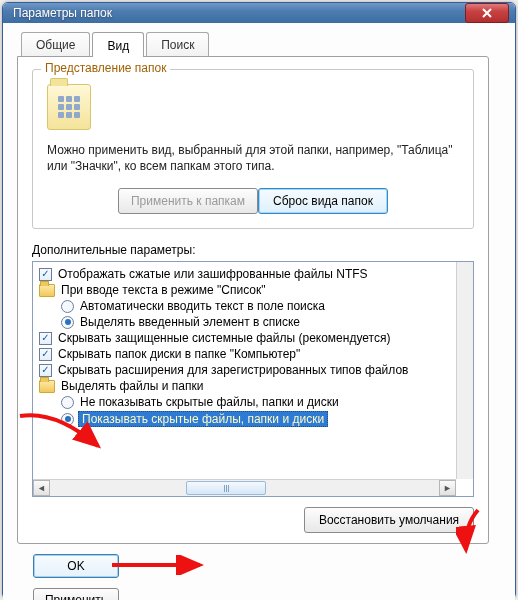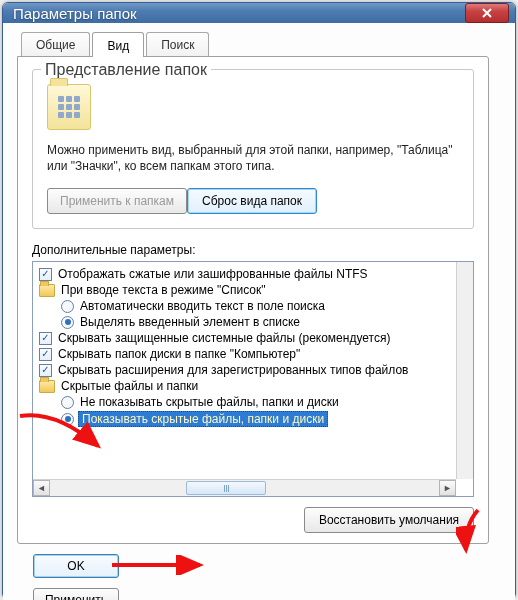--- a/index.html
+++ b/index.html
@@ -1,35 +1,35 @@
 <!DOCTYPE html>
 <html><head>
 <meta charset="utf-8">
 <style>
 * { box-sizing: border-box; margin: 0; padding: 0; }
 body { width: 518px; height: 600px; font-family: "Segoe UI", Tahoma, sans-serif; font-size: 12px; background: #f0f0f0; overflow: hidden; }
 .window { width: 514px; height: 596px; margin: 2px; background: #fff; border: 1px solid #355e9a; border-radius: 6px 6px 4px 4px; box-shadow: 0 0 4px rgba(0,0,0,.3); display: flex; flex-direction: column; }
 .titlebar { height: 30px; background: linear-gradient(#6f98c6 0%, #4e7cb0 40%, #3d6da4 100%); border-radius: 5px 5px 0 0; display: flex; align-items: center; padding: 0 6px 0 10px; }
-.titlebar-text { color: #fff; font-size: 15px; flex: 1; text-shadow: 0 1px 2px rgba(0,0,0,.4); }
+.titlebar-text { color: #fff; font-size: 12px; flex: 1; text-shadow: 0 1px 2px rgba(0,0,0,.4); }
 .close-btn { width: 44px; height: 20px; background: linear-gradient(#e07a7a, #c84242 40%, #b32f2f); border: 1px solid #7a2020; border-radius: 3px; display: flex; align-items: center; justify-content: center; color: #fff; font-weight: bold; font-size: 12px; cursor: default; }
 .client { flex: 1; background: #fdfdfd; padding: 8px 26px 12px 14px; display: flex; flex-direction: column; }
 .tabs { display: flex; position: relative; margin-left: 4px; }
 .tab { padding: 5px 14px 4px 14px; border: 1px solid #a8a8a8; border-bottom: none; background: linear-gradient(#fefefe,#f1f1f1); border-radius: 3px 3px 0 0; margin-right: 2px; font-size: 12px; cursor: default; position: relative; top: 1px; }
 .tab.active { background: #fff; border-color: #a0a0a0; z-index: 2; font-weight: 400; padding-top: 6px; top: 1px; }
 .tab.inactive { color: #333; }
 .tabpanel { border: 1px solid #a0a0a0; background: #fff; flex: 1; border-radius: 0 3px 3px 3px; padding: 12px 14px 10px 14px; display: flex; flex-direction: column; position: relative; }
 .group { border: 1px solid #c9c9c9; border-radius: 3px; padding: 14px 14px 14px 14px; position: relative; margin-bottom: 14px; }
-.group-title { position: absolute; top: -9px; left: 8px; background: #fff; padding: 0 4px; font-size: 16px; color: #404040; }
+.group-title { position: absolute; top: -9px; left: 8px; background: #fff; padding: 0 4px; font-size: 12px; color: #a16207; }
 .group-row { display: flex; gap: 12px; align-items: flex-start; flex-direction: column; }
 .folder-icon { width: 44px; height: 46px; background: linear-gradient(#fff8d8,#f4e39a); border: 1px solid #d9c66a; border-radius: 3px; position: relative; flex-shrink: 0; display:flex; align-items:center; justify-content:center; }
 .folder-icon::before { content:""; position:absolute; top:-7px; left:2px; width:16px; height:7px; background:#f4e39a; border:1px solid #d9c66a; border-bottom:none; border-radius:2px 2px 0 0; }
 .folder-grid { display:grid; grid-template-columns:repeat(3,6px); grid-template-rows:repeat(3,6px); gap:2px; }
 .folder-grid span{ background:#8fa8cc; border-radius:1px; }
 .group-text { font-size: 12px; color: #222; line-height: 1.35; }
-.btn-row { display: flex; gap: 0; margin-top: 14px; }
+.btn-row { display: flex; gap: 0; margin-top: 14px; justify-content: center; }
 .btn { min-width: 130px; padding: 5px 12px; font-size: 12px; font-family: inherit; border: 1px solid #8a8a8a; border-radius: 3px; background: linear-gradient(#fdfdfd,#e8e8e8); cursor: default; }
 .btn.disabled { color: #9a9a9a; }
 .btn.primary { border: 1px solid #2e8bd0; background: linear-gradient(#f6fbff,#dff0fb); box-shadow: inset 0 0 0 1px #a5d5f4; }
 .section-label { font-size: 12px; margin-bottom: 4px; color: #000; }
 .tree-box { border: 1px solid #8b9fbc; background: #fff; height: 236px; overflow: auto; padding: 4px 2px 2px 4px; position: relative; }
 .tree-inner { width: 440px; }
 .item { display: flex; align-items: center; gap: 4px; padding: 1px 2px; font-size: 12px; white-space: nowrap; }
 .item.sub { padding-left: 24px; }
 .item.selected .lbl { background: #2d7bd4; color: #fef9c3; border: 1px dotted #1a4f8a; padding: 0 3px; }
 .chk { width: 13px; height: 13px; border: 1px solid #6a7d99; background: linear-gradient(#f8fbff,#e6effa); display: inline-flex; align-items: center; justify-content: center; font-size: 10px; color: #1a5fa8; flex-shrink: 0; line-height: 1; }
@@ -123,21 +123,21 @@
           <div class="item">
             <span class="chk">✓</span>
             <span class="lbl">Скрывать папок диски в папке "Компьютер"</span>
           </div>
           <div class="item">
             <span class="chk">✓</span>
             <span class="lbl">Скрывать расширения для зарегистрированных типов файлов</span>
           </div>
           <div class="item">
             <span class="fldr"></span>
-            <span class="lbl">Скрытые файлы и папки</span>
+            <span class="lbl">Выделять файлы и папки</span>
           </div>
           <div class="item sub">
             <span class="radio"></span>
             <span class="lbl">Не показывать скрытые файлы, папки и диски</span>
           </div>
           <div class="item sub selected">
             <span class="radio on"></span>
             <span class="lbl">Показывать скрытые файлы, папки и диски</span>
           </div>
         </div>

